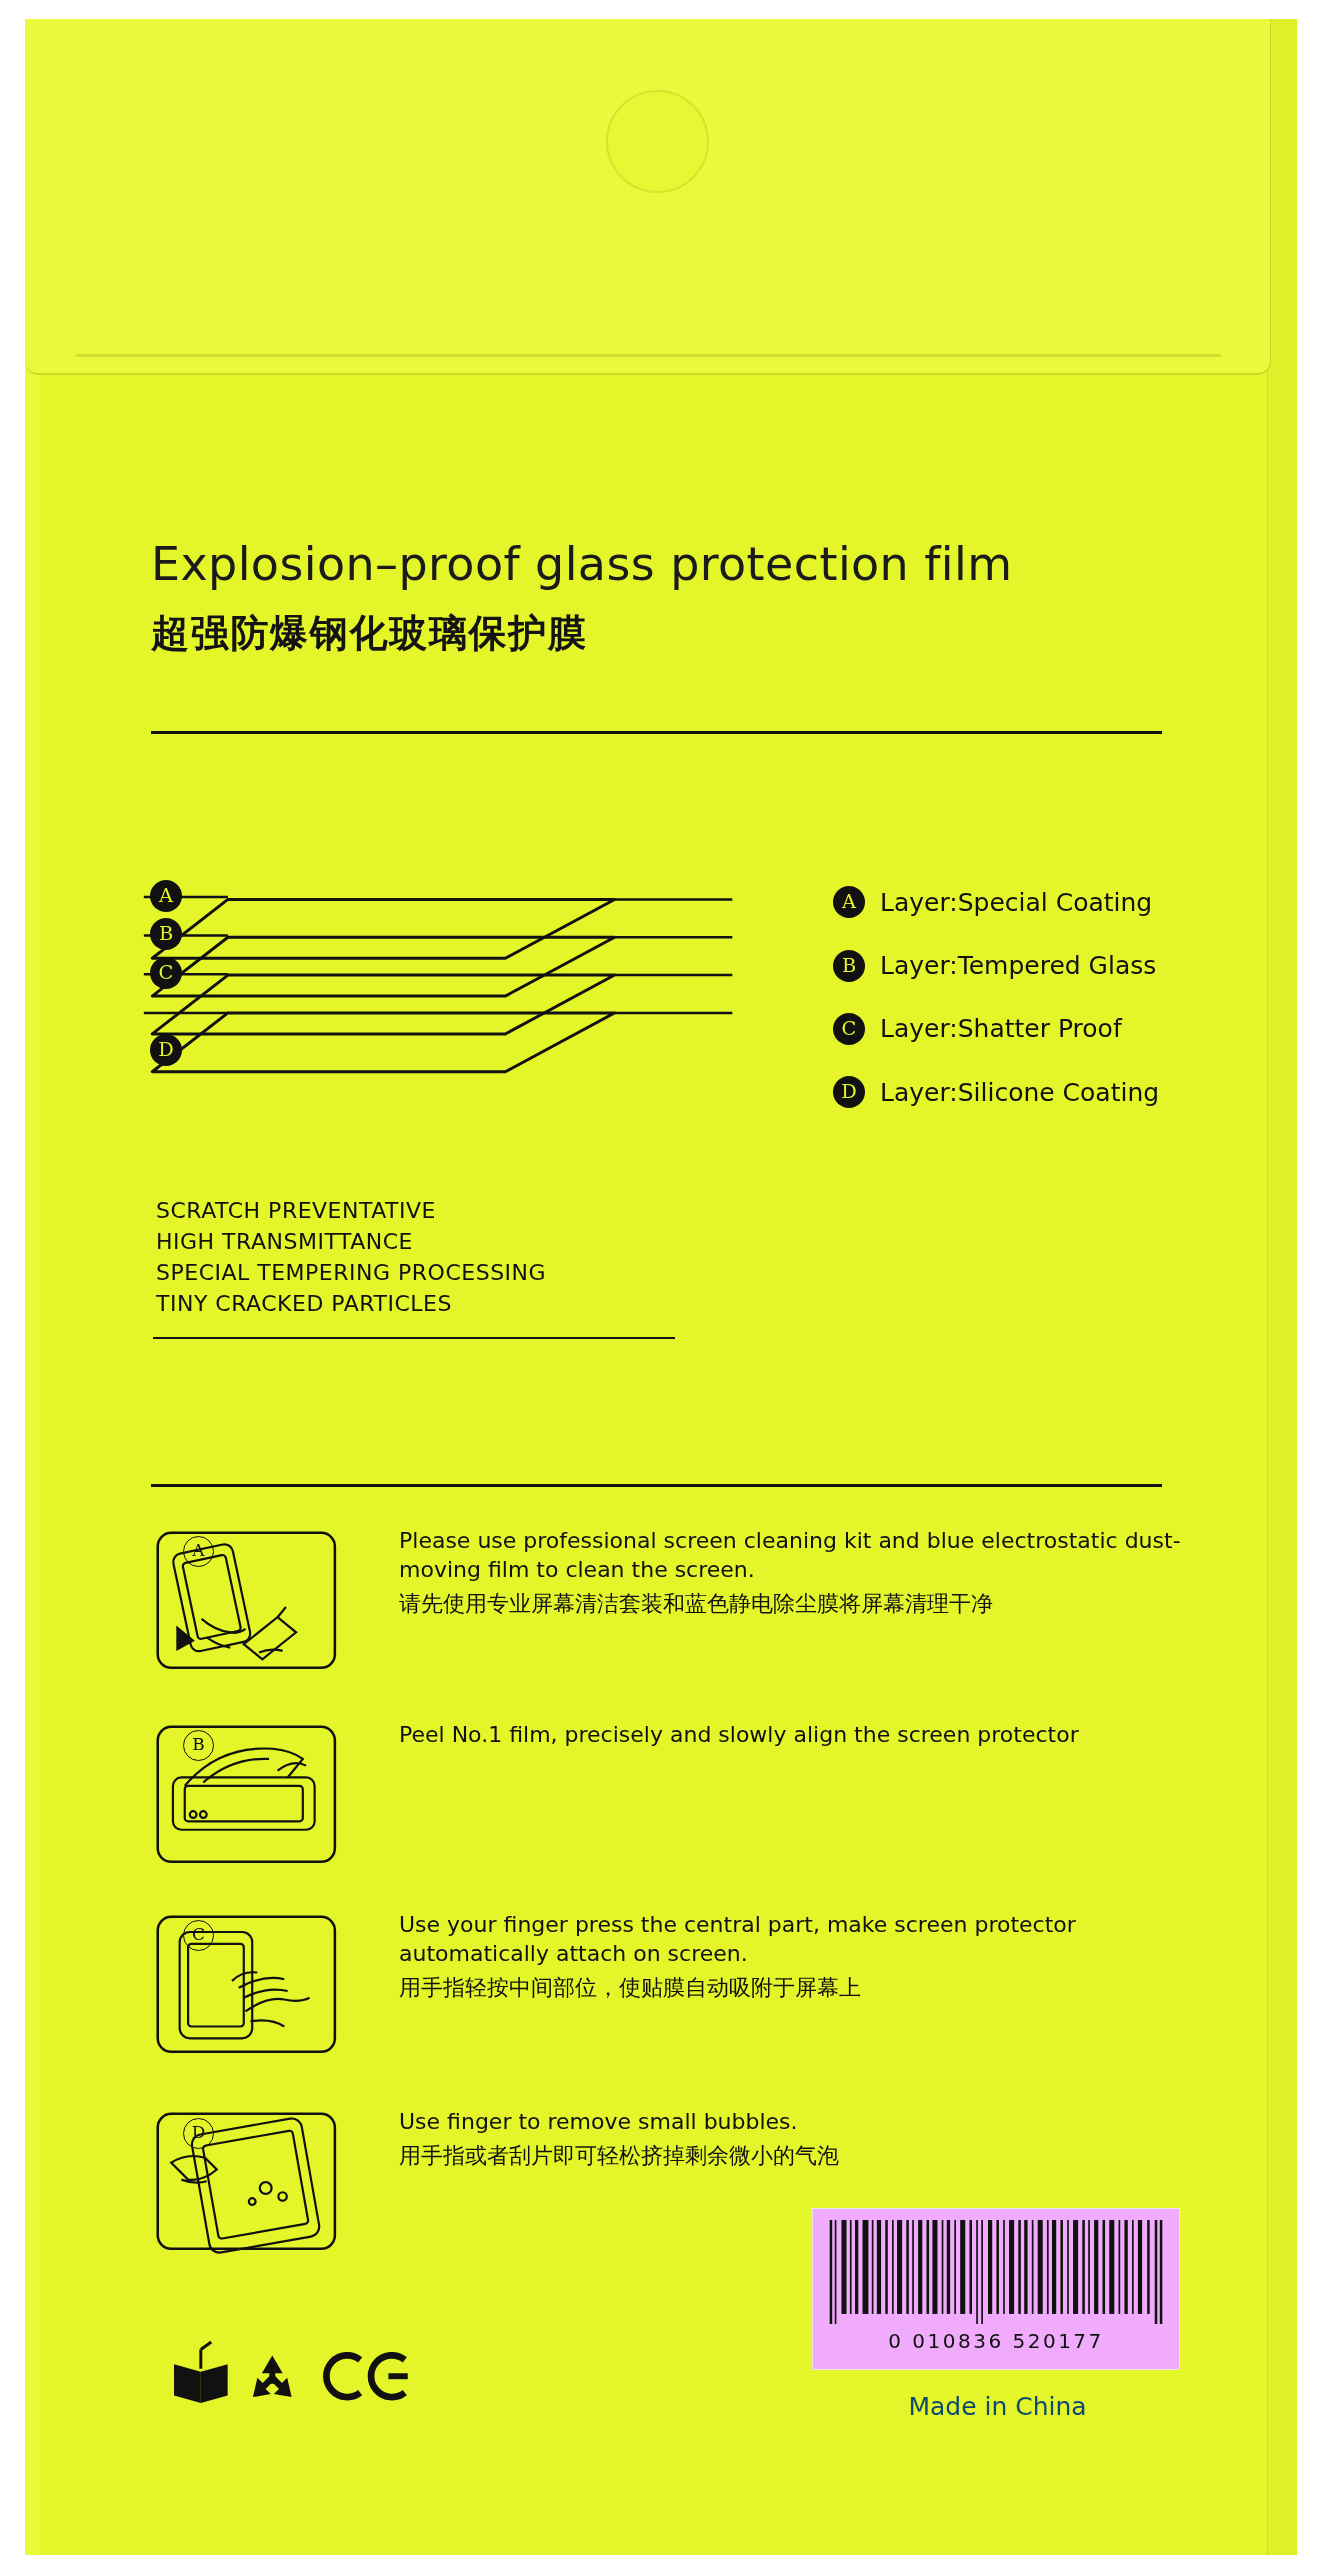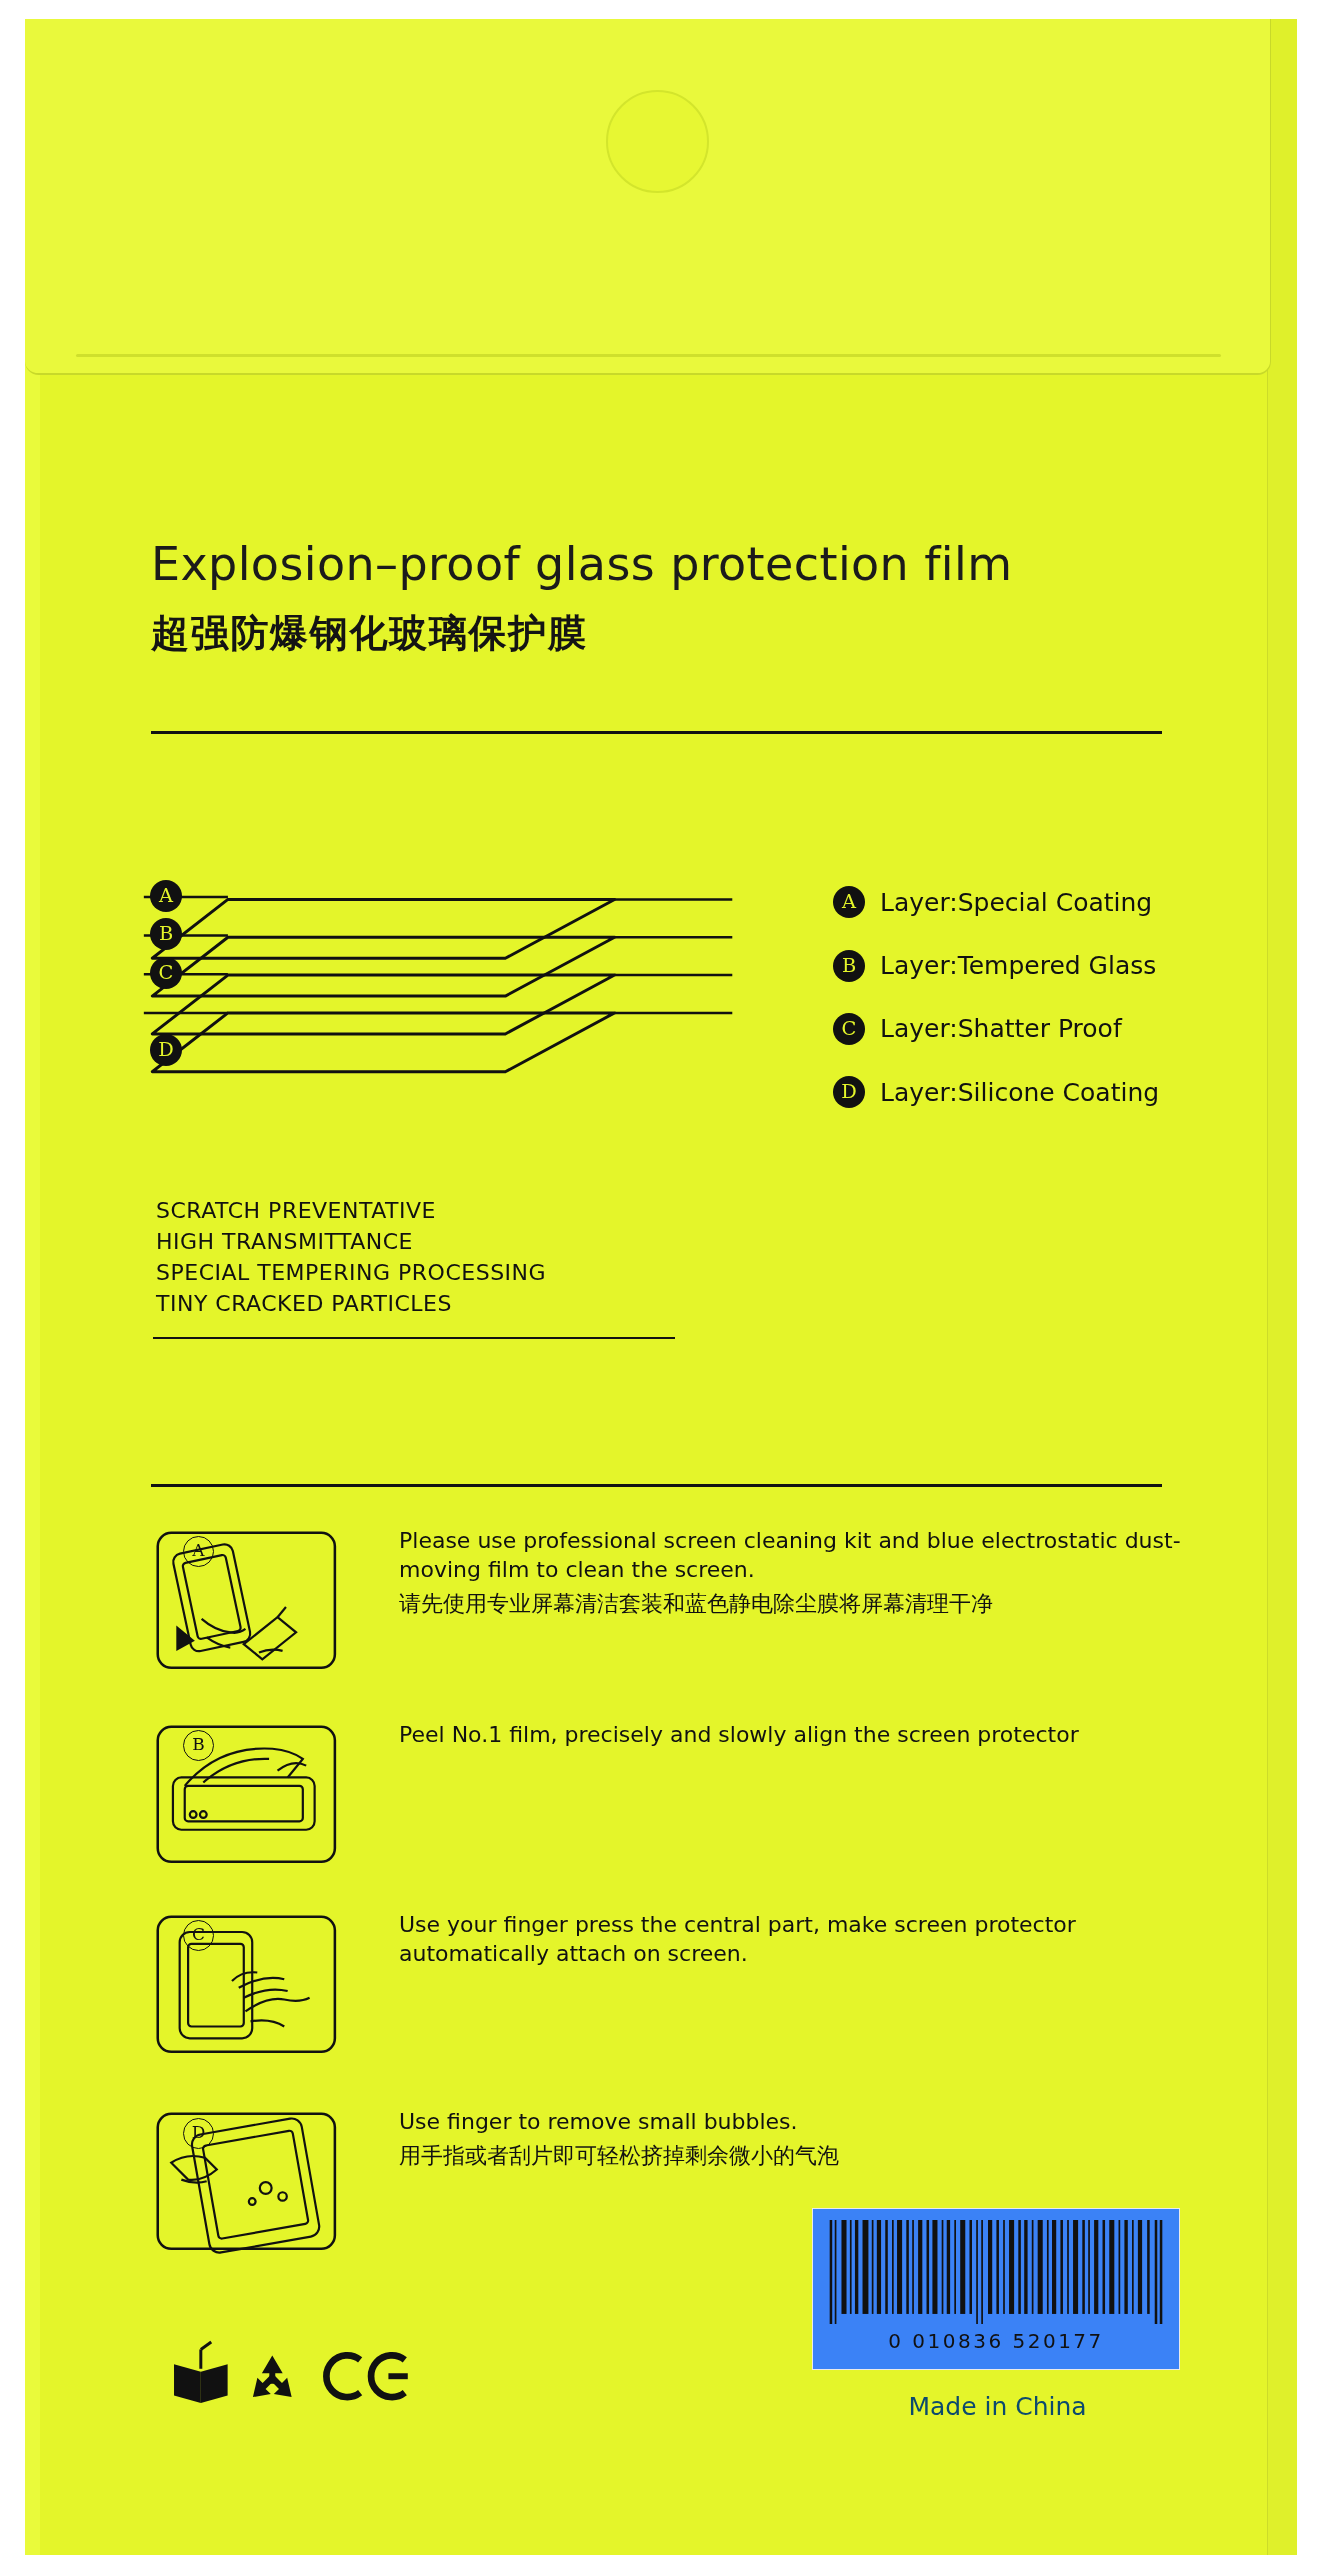--- a/index.html
+++ b/index.html
@@ -212,21 +212,21 @@
     left: 126px;
     top: 2320px;
     height: 67px;
   }
   #barcode-box {
     position: absolute;
     left: 787px;
     top: 2189px;
     width: 366px;
     height: 160px;
-    background: #3b82f6;
+    background: #f0abfc;
     border: 0.8px solid #eaeaea;
   }
   #barcode-bars {
     position: absolute;
     left: 15px;
     top: 11.8px;
     width: 336px;
     height: 104px;
   }
   #barcode-num {
@@ -361,20 +361,21 @@
           <rect x="44" y="40" width="66" height="98" rx="4"></rect>
           <path d="M112 120 q26 -18 46 -14 q18 4 30 -2"></path>
           <path d="M104 92 q30 -16 54 -10"></path>
           <path d="M110 104 q28 -14 52 -8"></path>
           <path d="M118 132 q24 -4 40 6"></path>
           <path d="M96 84 q12 -12 30 -10"></path>
         </g>
       </svg>
       <div class="step-text">
         <div class="step-en">Use your finger press the central part, make screen protector automatically attach on screen.</div>
+        <div class="step-cn">用手指轻按中间部位，使贴膜自动吸附于屏幕上</div>
       </div>
     </div>
     <div class="step-badge" style="left:158px; top:1901px;">C</div>
 
     <div class="step" style="top:2088px;">
       <svg class="step-art" viewBox="0 0 230 180">
         <rect x="8" y="8" width="210" height="160" rx="16" fill="none" stroke="#111" stroke-width="3"></rect>
         <g fill="none" stroke="#111" stroke-width="2.6">
           <rect x="58" y="22" width="132" height="142" rx="12" transform="rotate(-10 124 93)"></rect>
           <rect x="70" y="36" width="108" height="112" rx="4" transform="rotate(-10 124 92)"></rect>

